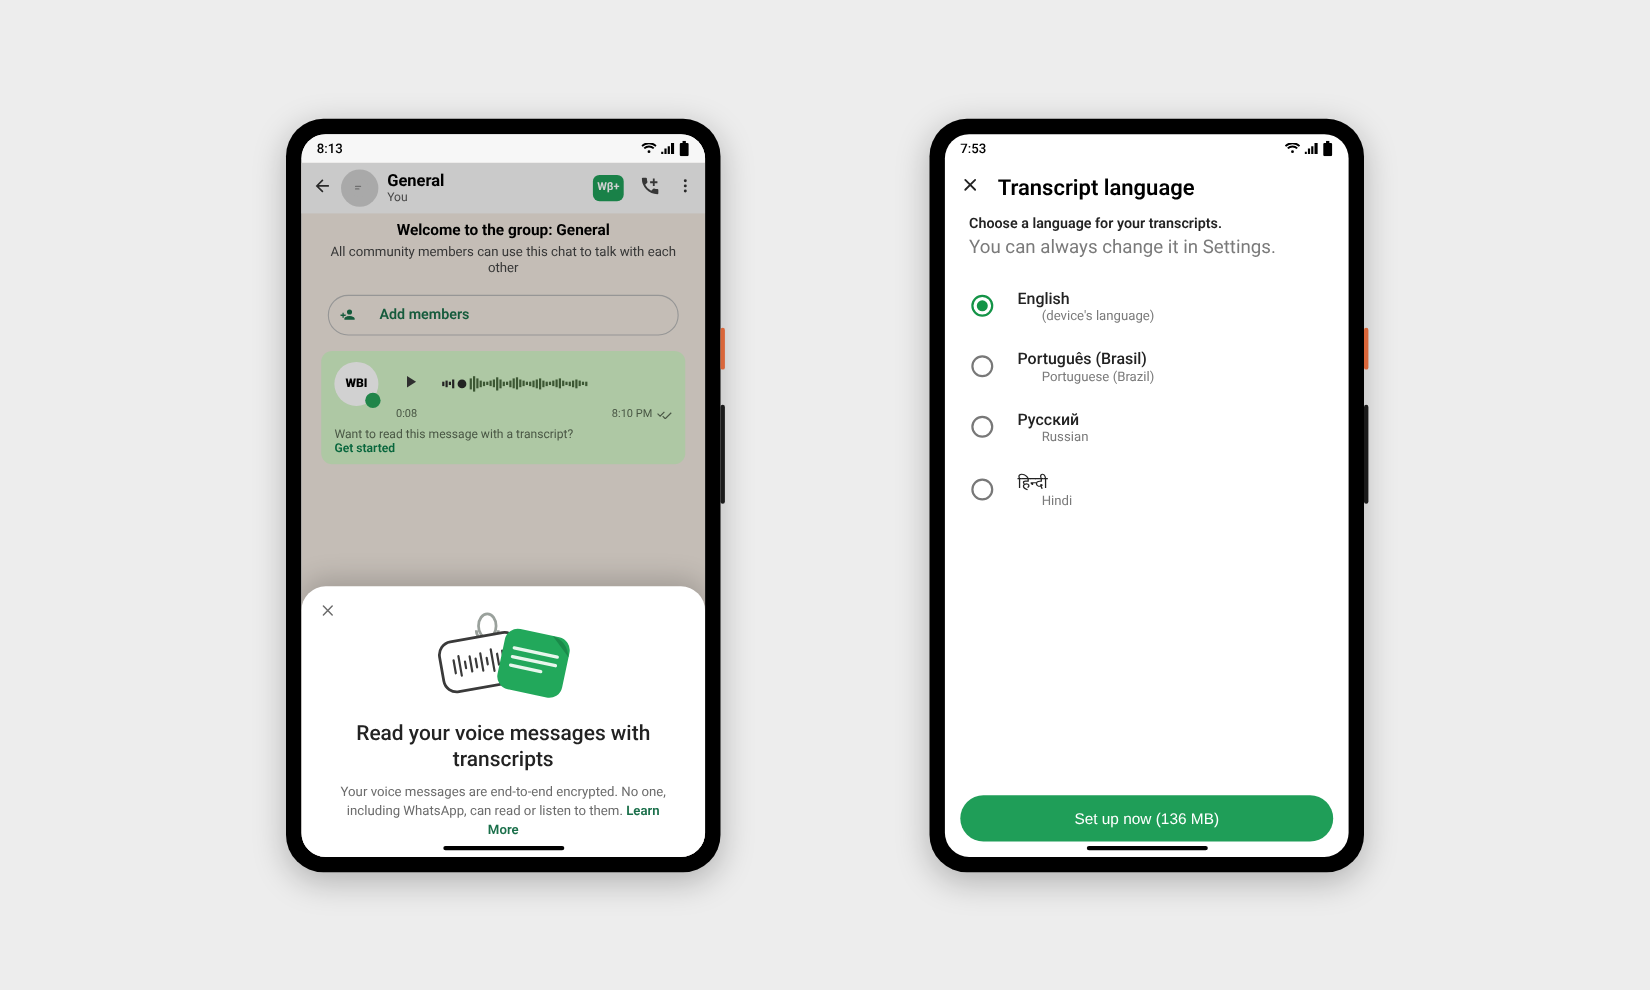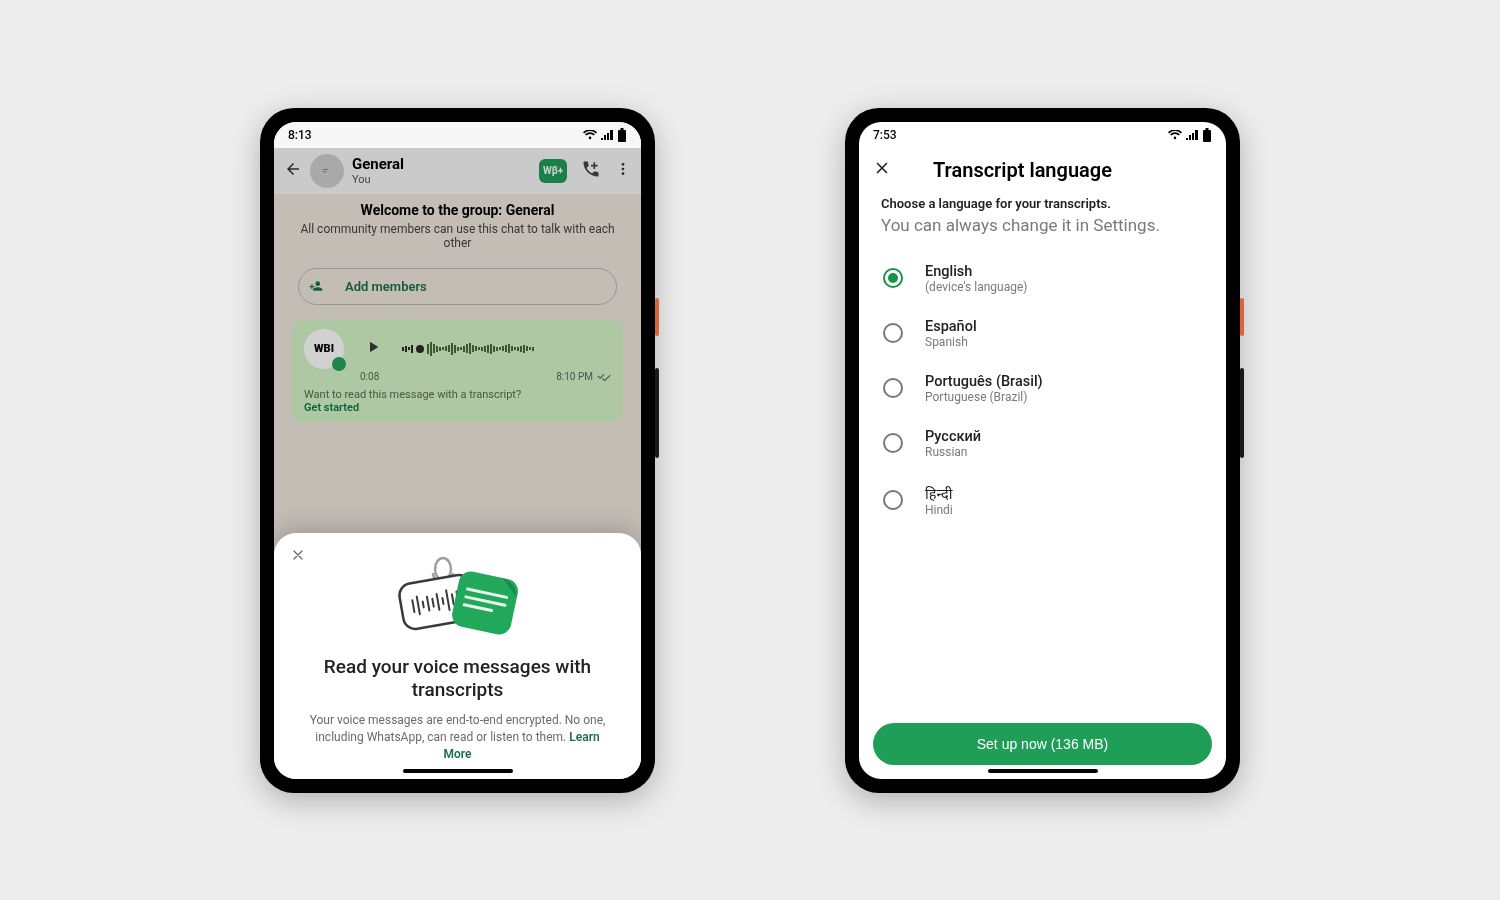--- a/index.html
+++ b/index.html
@@ -140,39 +140,39 @@
   .gesture-bar {
     position:absolute; bottom:6px; left:50%; transform:translateX(-50%);
     width:110px; height:4px; border-radius:2px; background:#000;
   }
 
   
   .p2-header {
     display:flex; align-items:center; gap:16px;
     padding: 10px 14px 10px 14px;
   }
-  .p2-header .title { font-size:20px; font-weight:600;margin-left:26px;}
+  .p2-header .title { font-size:20px; font-weight:600;}
   .p2-body { padding: 4px 22px 0; flex:1;}
   .p2-lead { font-size:13px; font-weight:600; color:#222; margin-bottom:4px;}
   .p2-sub  { font-size:17px; color:#7a7a7a; margin-bottom:16px;}
   .lang-list { list-style:none; }
   .lang-item {
     display:flex; align-items:center; gap:22px;
     padding: 12px 2px;
   }
   .radio {
     width:20px; height:20px; border-radius:50%;
     border:2px solid #787878; position:relative; flex-shrink:0;
   }
   .radio.checked { border-color:#149447;}
   .radio.checked::after{
     content:""; position:absolute; inset:3px; border-radius:50%; background:#149447;
   }
   .lang-name { font-size:14.5px; font-weight:500; color:#222;}
-  .lang-sub  { font-size:12px; color:#7a7a7a;}
+  .lang-sub  { font-size:12px; color:#7a7a7a;margin-left:22px;}
   .p2-footer { padding: 10px 14px 14px;}
   .p2-footer .primary-btn { margin-top:0;}
 </style>
 </head>
 <body>
 
 <div class="phone">
   <div class="screen">
 
     <div class="status" style="background:#f7f7f7;">
@@ -370,27 +370,20 @@
           <li class="lang-item">
             <span class="radio checked"></span>
             <div>
               <div class="lang-name">English</div>
               <div class="lang-sub">(device's language)</div>
             </div>
           </li>
           <li class="lang-item">
             <span class="radio"></span>
             <div>
-              <div class="lang-name">Español</div>
-              <div class="lang-sub">Spanish</div>
-            </div>
-          </li>
-          <li class="lang-item">
-            <span class="radio"></span>
-            <div>
               <div class="lang-name">Português (Brasil)</div>
               <div class="lang-sub">Portuguese (Brazil)</div>
             </div>
           </li>
           <li class="lang-item">
             <span class="radio"></span>
             <div>
               <div class="lang-name">Русский</div>
               <div class="lang-sub">Russian</div>
             </div>

